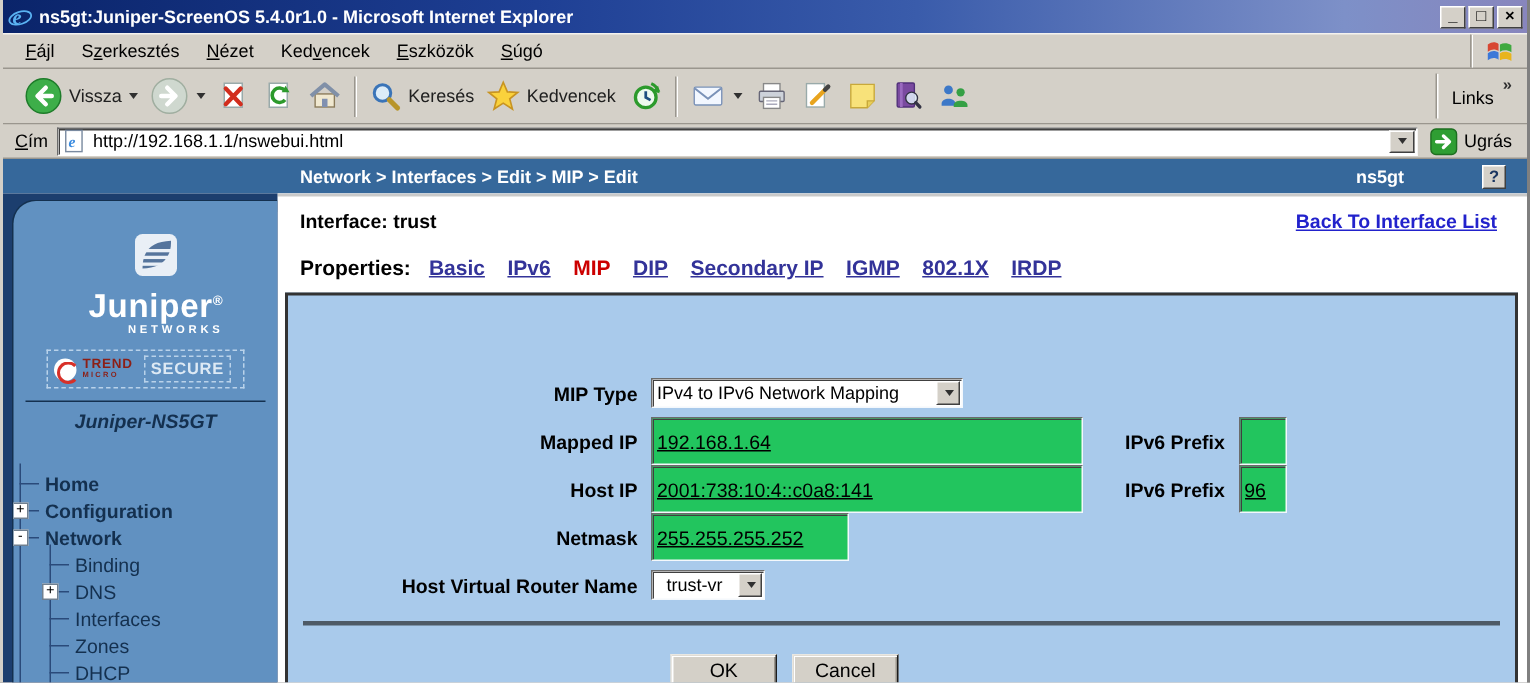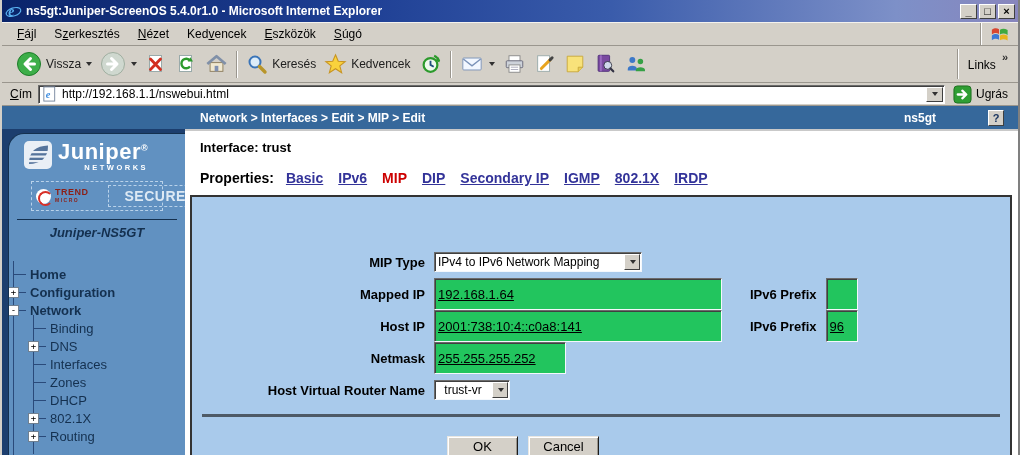--- a/index.html
+++ b/index.html
@@ -57,35 +57,35 @@
   .helpbtn { width:16px; height:16px; margin:0 14px 0 52px; background:#d4d0c8; border:1px solid;
     border-color:#fff #404040 #404040 #fff; font-size:11px; font-weight:bold; color:#1a3560;
     text-align:center; line-height:14px; cursor:default; }
 
   .pbody { flex:1; display:flex; min-height:0; }
 
   
   .sidebar { width:183px; flex:none; background:#1C3E6E; position:relative; overflow:hidden; }
   .spanel { position:absolute; left:6px; top:4px; right:0; bottom:0; background:#6191C1;
     border-top-left-radius:16px; border-top:1px solid #14304f; border-left:1px solid #14304f; overflow:hidden; }
-  .jlogo { display:flex; align-items:center; gap:5px; margin:4px 0 0 14px; }
+  .jlogo { display:flex; align-items:center; gap:5px; margin:21px 0 0 14px;flex-direction:column; }
   .jlogo .txt { color:#fff; }
   .jname { font-size:22px; font-weight:bold; color:#fff; letter-spacing:0.5px; line-height:20px; }
   .jname sup { font-size:9px; }
   .jnet { font-size:7.5px; font-weight:bold; letter-spacing:2.5px; text-align:right; margin-top:1px; }
   .badge { width:132px; margin:9px auto 0; display:flex; align-items:center; gap:4px;
     border:1px dashed #b9d2ea; padding:3px 4px; }
   .tmcirc { width:15px; height:15px; border-radius:50%; background:#fff; position:relative; flex:none; }
   .tmcirc:after { content:""; position:absolute; left:2px; top:2px; width:11px; height:11px; border-radius:50%;
     border:2.5px solid #d83028; border-right-color:transparent; }
   .tmtxt { line-height:8px; }
   .tmtrend { font-size:9px; font-weight:bold; color:#8c1f16; letter-spacing:0.5px; }
   .tmmicro { font-size:5px; font-weight:bold; color:#8c1f16; letter-spacing:1.5px; }
-  .tmsec { margin-left:15px; border:1px dashed #b9d2ea; font-size:14px; font-weight:bold; color:#dde9f4;
-    padding:2px 16px; letter-spacing:0.5px; }
+  .tmsec { margin-left:3px; border:1px dashed #b9d2ea; font-size:11px; font-weight:bold; color:#dde9f4;
+    padding:2px 4px; letter-spacing:0.5px; }
   .sdiv { margin:8px 8px 0; border-top:1px solid #14304f; }
   .devname { text-align:center; font-size:13px; font-weight:bold; font-style:italic; color:#14304f; margin-top:5px; }
 
   
   .tree { position:relative; margin-top:25px; font-size:13px; color:#14304f; }
   .trunk { position:absolute; width:1px; background:#2a4a7a; }
   .trow { position:relative; height:18px; display:flex; align-items:center; }
   .trow:before { content:""; position:absolute; top:9px; height:1px; background:#2a4a7a; }
   .lvl0:before { left:4px; width:13px; }
   .lvl1:before { left:24px; width:13px; }
@@ -402,20 +402,21 @@
                 <span class="xbox xb1">+</span>
                 <span class="tlabel">Routing</span>
               </div>
             </div>
         </div>
       </div>
 
       <div class="main">
         <div class="hdr-row">
           <span class="iface">Interface: trust</span>
+          <span class="backlink">Back To Interface List</span>
         </div>
         <div class="props-row" id="props"><span class="props-label">Properties:</span><span class="plink">Basic</span><span class="plink">IPv6</span><span class="plink active">MIP</span><span class="plink">DIP</span><span class="plink">Secondary IP</span><span class="plink">IGMP</span><span class="plink">802.1X</span><span class="plink">IRDP</span></div>
         <div class="panel">
           <div class="formrows" id="formRows">
               <div class="frow">
                 <span class="flabel">MIP Type</span>
                 <span class="selbox" style="width: 208px;">
                   <span class="selval">IPv4 to IPv6 Network Mapping</span>
                   <span class="selbtn">
                     <span class="caret"></span>

